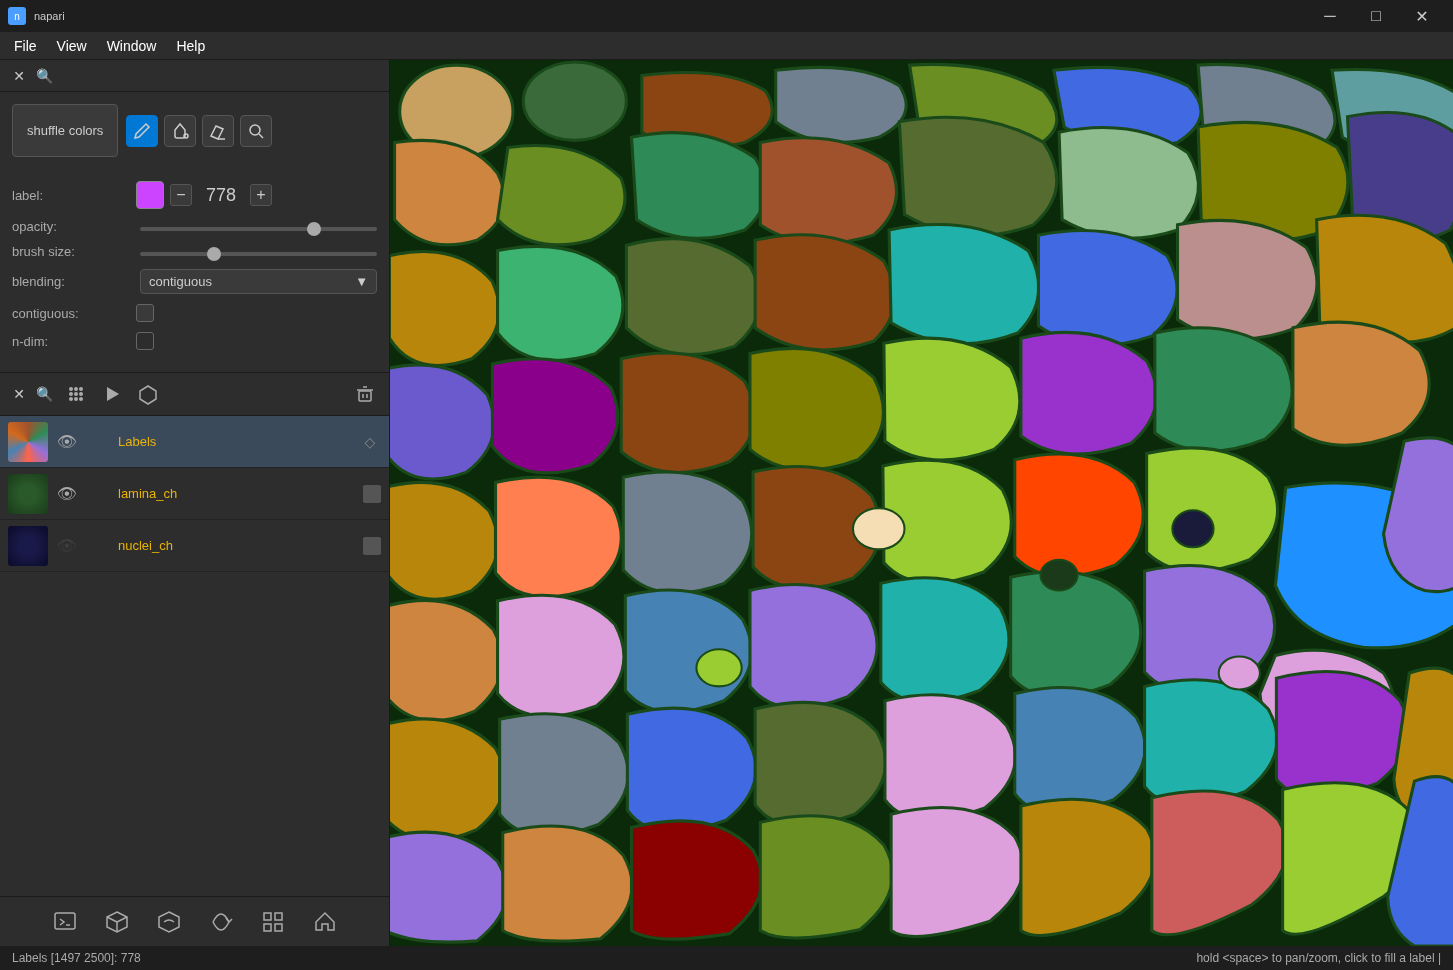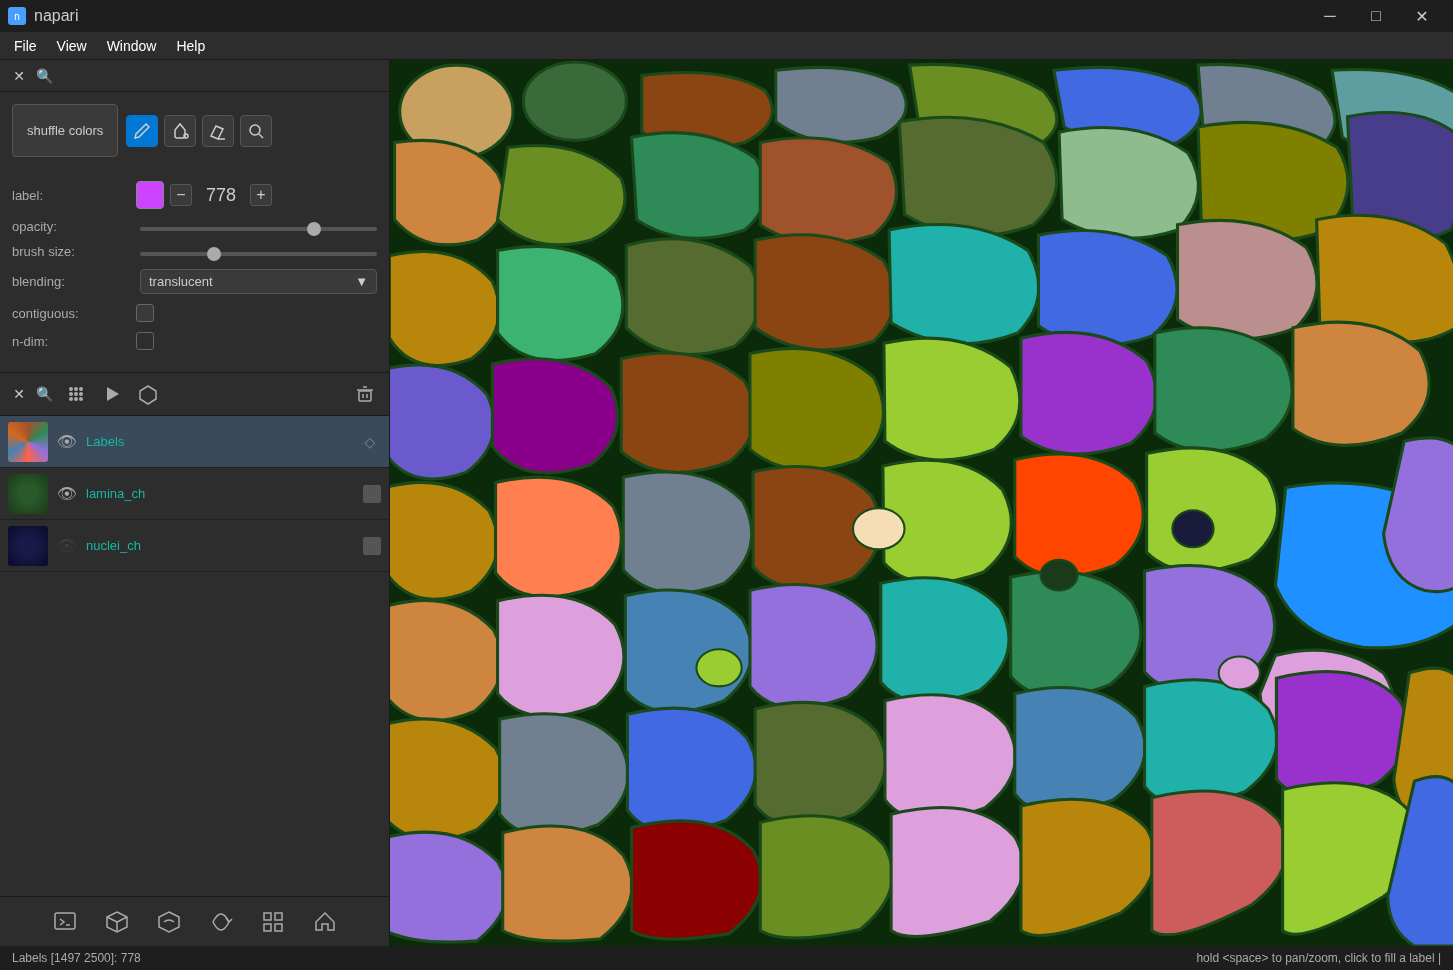--- a/index.html
+++ b/index.html
@@ -31,21 +31,21 @@
       background: #4a9eff;
       border-radius: 3px;
       display: flex;
       align-items: center;
       justify-content: center;
       font-size: 10px;
       color: white;
     }
     .title-bar-title {
       color: #ccc;
-      font-size: 16px;
+      font-size: 11px;
       flex: 1;
     }
     .title-bar-controls {
       display: flex;
       gap: 0;
     }
     .title-bar-btn {
       width: 46px;
       height: 32px;
       display: flex;
@@ -321,22 +321,23 @@
       height: 22px;
       display: flex;
       align-items: center;
       justify-content: center;
       border-radius: 3px;
     }
     .layer-eye-btn.hidden { color: #555; }
 
     .layer-name {
       flex: 1;
-      color: #14b8a6;
+      color: #eab308;
       font-size: 13px;
+      margin-left: 32px;
     }
 
     .layer-link-btn {
       background: transparent;
       border: none;
       color: #888;
       cursor: pointer;
       font-size: 14px;
       width: 22px;
       height: 22px;
@@ -494,21 +495,21 @@
       <div class="control-row">
         <span class="control-label">brush size:</span>
         <div class="slider-container">
           <input type="range" class="slider" min="0" max="100" value="30" style="">
         </div>
       </div>
 
       <div class="control-row">
         <span class="control-label">blending:</span>
         <div class="dropdown-ctrl">
-          <span>translucent</span>
+          <span>contiguous</span>
           <span>▼</span>
         </div>
       </div>
 
       <div class="control-row">
         <span class="control-label">contiguous:</span>
         <div class="checkbox-ctrl" style="background:#3a3a3a; border:1px solid #666;"></div>
       </div>
 
       <div class="control-row">

